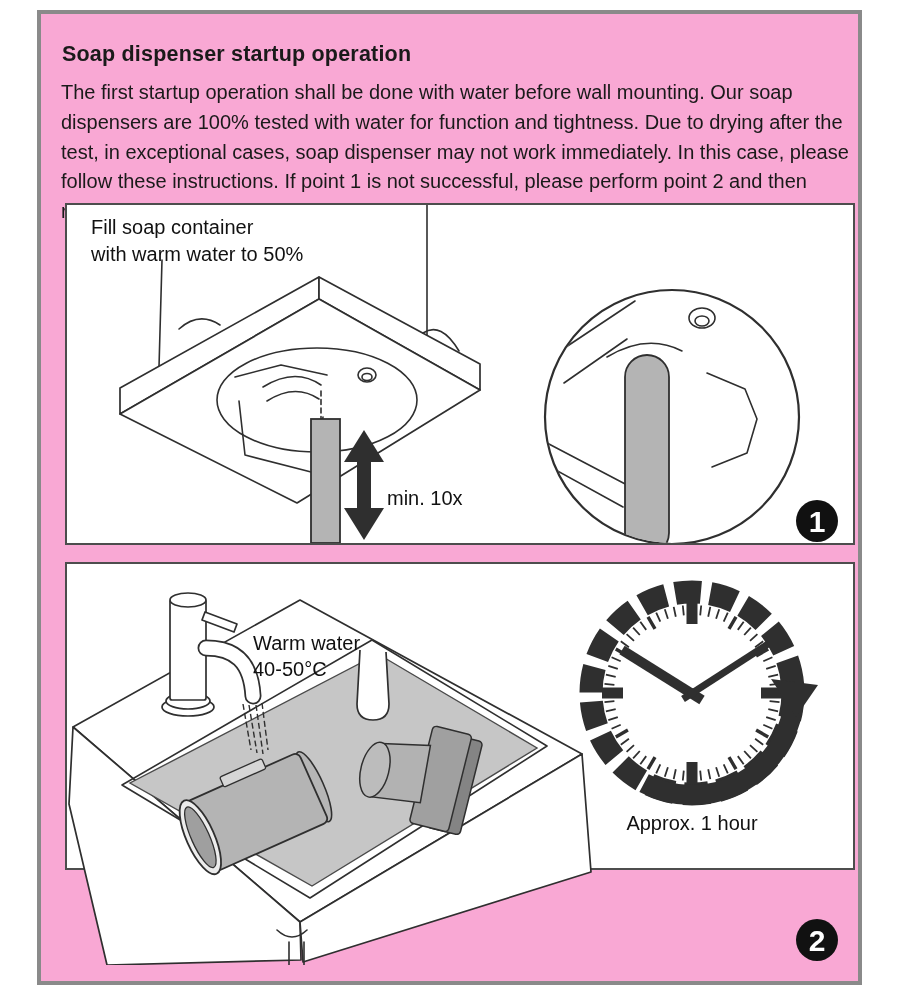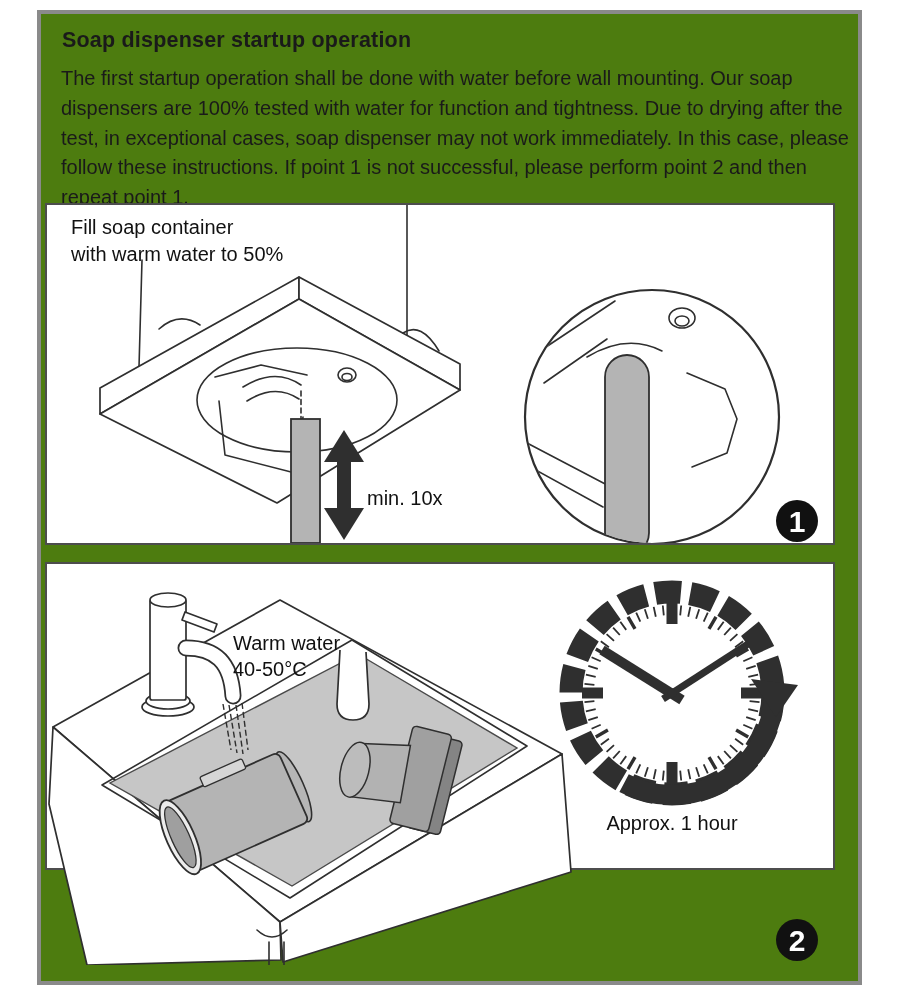--- a/index.html
+++ b/index.html
@@ -3,24 +3,24 @@
 <meta charset="utf-8">
 <style>
   :root{
     --line:#2f2f2f; --water:#c6c6c6; --part:#b4b4b4;
     --page-border:#8a8a8a; --panel-border:#4d4d4d; --badge:#111111;
   }
   *{margin:0;padding:0;box-sizing:border-box;}
   body{width:900px;height:1000px;background:#ffffff;position:relative;
        font-family:"Liberation Sans",sans-serif;color:#1a1a1a;}
   .page{position:absolute;left:37px;top:10px;width:825px;height:975px;
-        border:4px solid var(--page-border);background:#4d7c0f;padding:14px 14px 0 20px;}
+        border:4px solid var(--page-border);background:#f9a8d4;padding:28px 14px 0 20px;}
   h1{font-size:21.5px;font-weight:bold;letter-spacing:.2px;margin:0 0 11px 1px;}
   .intro{font-size:20px;line-height:1.49;width:790px;}
-  .panel{position:absolute;left:4px;width:790px;border:2px solid var(--panel-border);background:#fff;}
+  .panel{position:absolute;left:24px;width:790px;border:2px solid var(--panel-border);background:#fff;}
   .panel1{top:189px;height:342px;}
   .panel2{top:548px;height:308px;}
   svg{display:block;}
   .ln{fill:none;stroke:var(--line);stroke-width:1.6;stroke-linejoin:round;stroke-linecap:round;}
   .ln2{fill:none;stroke:var(--line);stroke-width:2.2;stroke-linejoin:round;}
   .fw{fill:#fff;stroke:var(--line);stroke-width:1.7;stroke-linejoin:round;}
   .fgray{fill:var(--part);stroke:var(--line);stroke-width:1.8;}
   .dark{fill:var(--line);stroke:none;}
   .dash{stroke-dasharray:5 3.5;}
   .svg-label{font:20px "Liberation Sans",sans-serif;fill:#111;}

